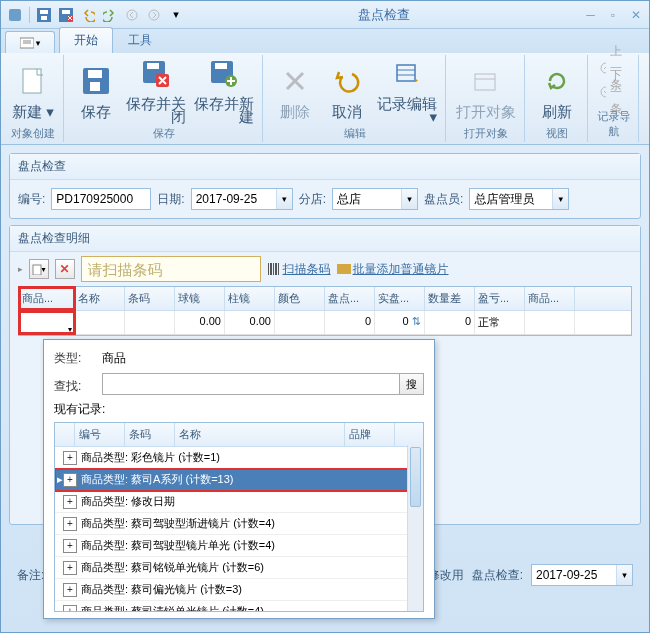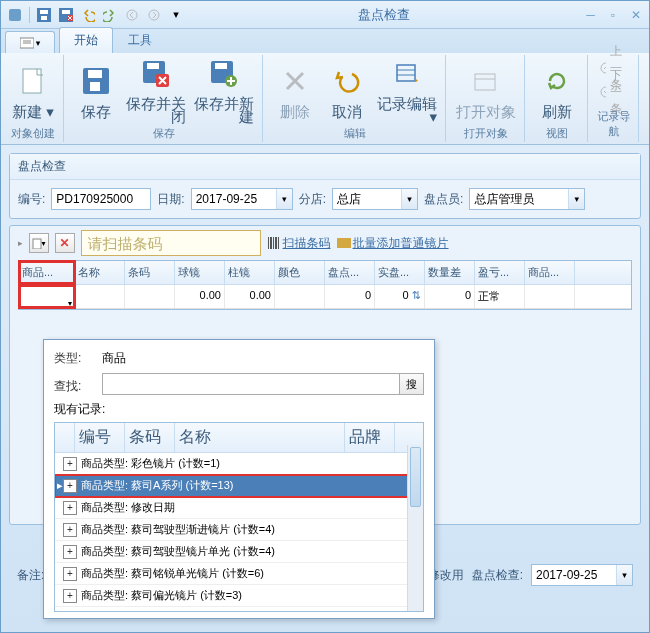--- a/index.html
+++ b/index.html
@@ -57,21 +57,21 @@
 
 .dropdown-panel { position: absolute; left: 42px; top: 338px; width: 392px; background: #fff; border: 1px solid #7a9fc4; box-shadow: 2px 2px 6px rgba(0,0,0,0.2); z-index: 10; }
 .dropdown-inner { padding: 10px 10px 6px; }
 .dd-row { display: flex; align-items: flex-end; gap: 8px; margin-bottom: 6px; }
 .dd-label { width: 40px; color: #333; }
 .dd-search { display: flex; flex: 1; }
 .dd-search input { flex: 1; border: 1px solid #aaa; height: 22px; padding: 0 4px; }
 .dd-search button { width: 24px; border: 1px solid #aaa; border-left: none; background: linear-gradient(#fafafa, #eaeaea); cursor: pointer; font-size: 11px; }
 .dd-grid { border: 1px solid #9bbfde; margin-top: 4px; height: 190px; overflow: hidden; position: relative; }
 .dd-grid-header { display: flex; background: linear-gradient(#f5f9fd, #e3effb); border-bottom: 1px solid #c8ddf0; }
-.dd-grid-header .cell { border-right: 1px solid #c8ddf0; padding: 4px; font-size: 16px; color: #3a5a7a; }
+.dd-grid-header .cell { border-right: 1px solid #c8ddf0; padding: 4px; font-size: 11px; color: #3a5a7a; }
 .dd-grid-body { overflow-y: auto; height: 166px; }
 .dd-group-row { display: flex; align-items: center; padding: 3px 2px; border-bottom: 1px solid #eee; font-size: 11px; cursor: pointer; }
 .dd-group-row.selected { background: #4a7fb8; color: #fff; }
 .dd-group-row.hl { outline: 2px solid #e03030; outline-offset: -1px; }
 .expand { width: 14px; height: 14px; border: 1px solid #888; display: inline-flex; align-items: center; justify-content: center; margin-right: 4px; font-size: 10px; line-height: 1; background: #fff; color: #333; }
 .dd-scroll { position: absolute; right: 0; top: 22px; bottom: 0; width: 16px; background: #e8eef5; border-left: 1px solid #c8ddf0; }
 .dd-thumb { position: absolute; left: 2px; right: 2px; top: 2px; height: 60px; background: linear-gradient(#dce9f6, #c0d8ee); border: 1px solid #9bbfde; border-radius: 2px; }
 
 .bottom-row { display: flex; align-items: center; gap: 8px; padding: 4px 8px; position: absolute; bottom: 42px; left: 8px; right: 8px; }
 .status-bar { position: absolute; bottom: 0; left: 0; right: 0; height: 22px; background: linear-gradient(#e3effb, #cfe3f5); border-top: 1px solid #9bbfde; display: flex; align-items: center; padding: 0 6px; font-size: 11px; color: #3a5a7a; }
@@ -305,29 +305,30 @@
           <div class="combo" style="width:102px">
               <span class="combo-text">2017-09-25</span>
               <span class="combo-btn">▾</span>
             </div>
           <span class="form-label">分店:</span>
           <div class="combo" style="width:86px">
               <span class="combo-text">总店</span>
               <span class="combo-btn">▾</span>
             </div>
           <span class="form-label">盘点员:</span>
-          <div class="combo" style="width:116px">
+          <div class="combo" style="width:100px">
               <span class="combo-text">总店管理员</span>
               <span class="combo-btn">▾</span>
             </div>
         </div>
       </div>
     </div>
 
     <div class="panel" style="height:300px">
+      <div class="panel-header">盘点检查明细</div>
       <div class="detail-toolbar">
         <span style="font-size:9px;color:#888">▸</span>
         <div class="del-btn">
             <svg width="10" height="12">
               <rect x="1" y="2" width="8" height="10" fill="#fff" stroke="#888"></rect>
             </svg> 
             <span style="font-size:8px">▾</span>
           </div>
         <div class="del-btn" style="color:#e04040;font-weight:bold">✕</div>
         <div class="scan-input">

